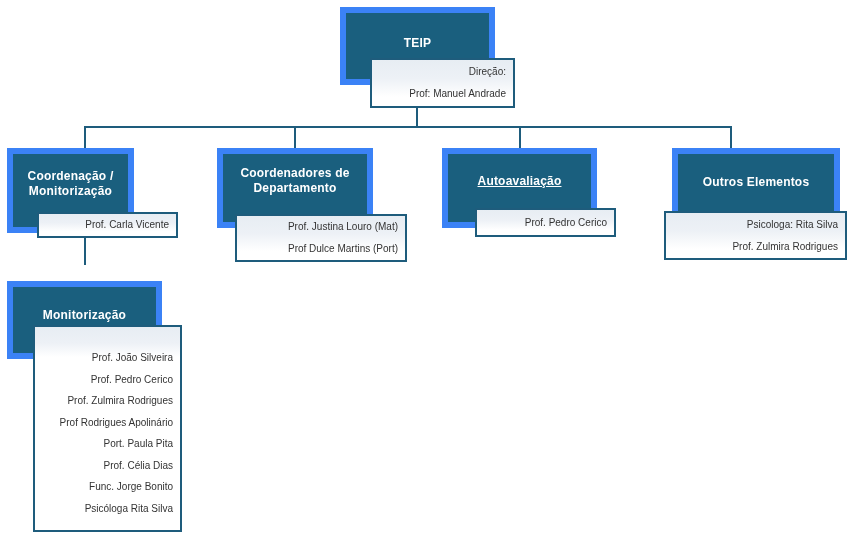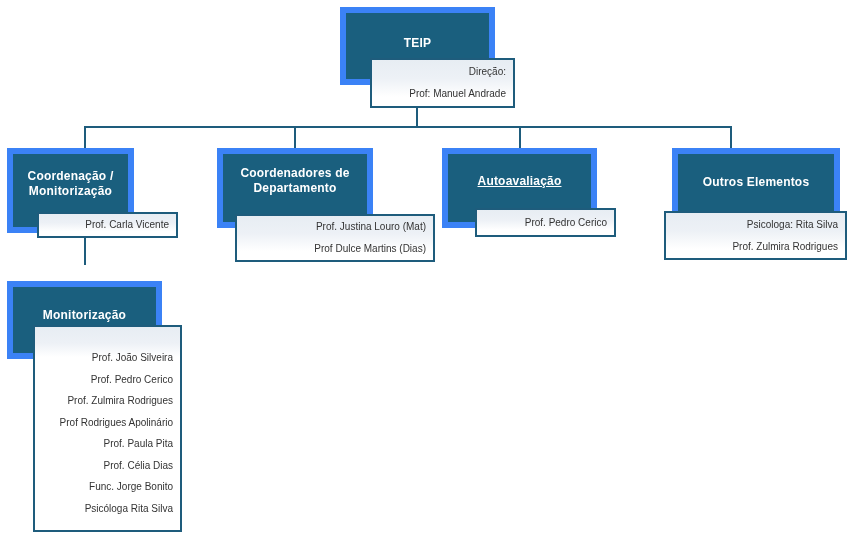--- a/index.html
+++ b/index.html
@@ -68,23 +68,23 @@
   <div class="node" style="left:7px;top:148px;width:127px;height:85px;">
     <span>Coordenação / Monitorização</span>
   </div>
   <div class="sub" style="left:37px;top:212px;width:141px;height:26px;">
     <div class="ln">Prof. Carla Vicente</div>
   </div>
 
   <div class="node" style="left:217px;top:148px;width:156px;height:80px;">
     <span>Coordenadores de Departamento</span>
   </div>
-  <div class="sub" style="left:235px;top:214px;width:200px;height:48px;">
+  <div class="sub" style="left:235px;top:214px;width:172px;height:48px;">
     <div class="ln">Prof. Justina Louro (Mat)</div>
-    <div class="ln">Prof Dulce Martins (Dias)</div>
+    <div class="ln">Prof Dulce Martins (Port)</div>
   </div>
 
   <div class="node" style="left:442px;top:148px;width:155px;height:80px;text-decoration:underline;">
     <span>Autoavaliação</span>
   </div>
   <div class="sub" style="left:475px;top:208px;width:141px;height:29px;">
     <div class="ln">Prof. Pedro Cerico</div>
   </div>
 
   <div class="node" style="left:652px;top:148px;width:168px;height:82px;margin-left:20px;">
@@ -96,19 +96,19 @@
   </div>
 
   <div class="node" style="left:7px;top:265px;width:155px;height:78px;padding-bottom:14px;margin-top:16px;">
     <span>Monitorização</span>
   </div>
   <div class="sub list" style="left:33px;top:325px;width:149px;height:207px;">
     <div class="ln">Prof. João Silveira</div>
     <div class="ln">Prof. Pedro Cerico</div>
     <div class="ln">Prof. Zulmira Rodrigues</div>
     <div class="ln">Prof Rodrigues Apolinário</div>
-    <div class="ln">Prof. Paula Pita</div>
+    <div class="ln">Port. Paula Pita</div>
     <div class="ln">Prof. Célia Dias</div>
     <div class="ln">Func. Jorge Bonito</div>
     <div class="ln">Psicóloga Rita Silva</div>
   </div>
 
 </div>
 
 </body></html>

